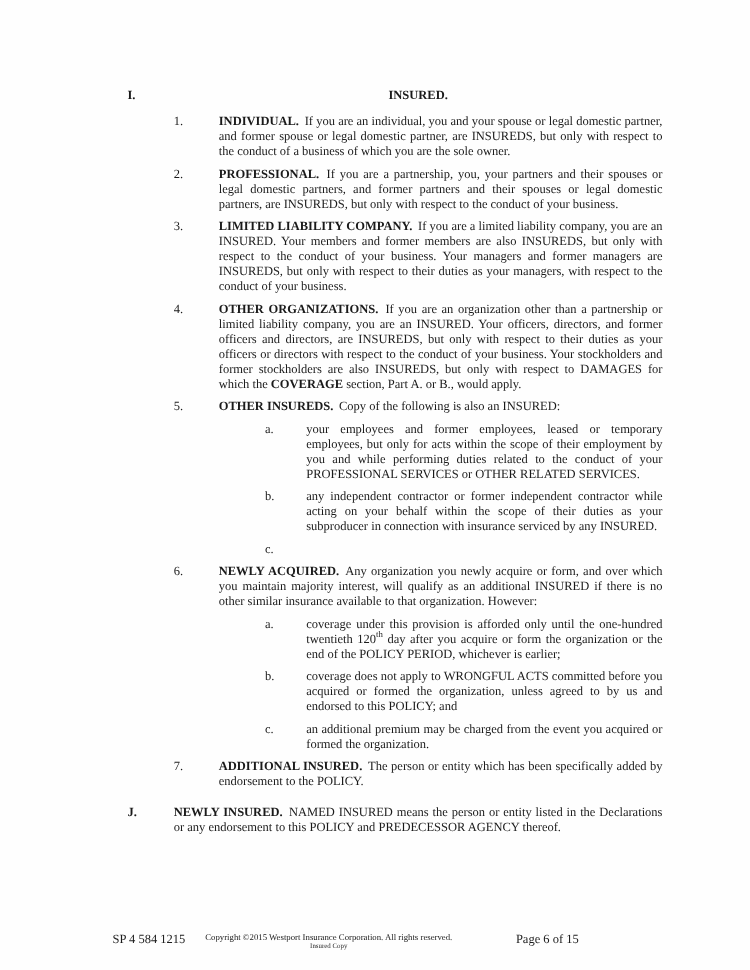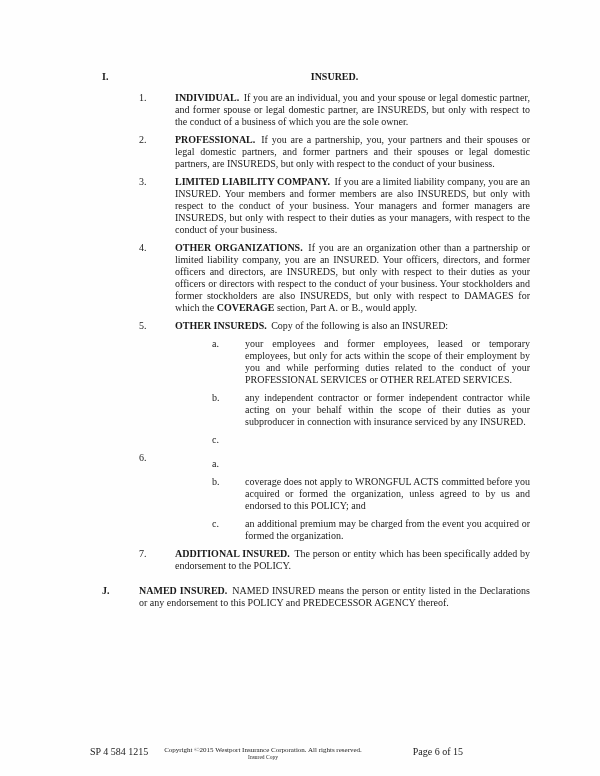--- a/index.html
+++ b/index.html
@@ -94,22 +94,24 @@
             </div>
             <div class="sub">
               <div class="sub-letter">c.</div>
             </div>
           </div>
         </div>
 
         <div class="item">
           <div class="num">6.</div>
           <div class="body">
+            <div><b class="ititle">NEWLY ACQUIRED.</b><span> Any organization you newly acquire or form, and over which you maintain majority interest, will qualify as an additional INSURED if there is no other similar insurance available to that organization.  However:</span></div>
             <div class="sub">
               <div class="sub-letter">a.</div>
+              <div class="sub-body"><span>coverage under this provision is afforded only until the one-hundred twentieth 120</span><sup>th</sup><span> day after you acquire or form the organization or the end of the POLICY PERIOD, whichever is earlier;</span></div>
             </div>
             <div class="sub">
               <div class="sub-letter">b.</div>
               <div class="sub-body">coverage does not apply to WRONGFUL ACTS committed before you acquired or formed the organization, unless agreed to by us and endorsed to this POLICY; and</div>
             </div>
             <div class="sub">
               <div class="sub-letter">c.</div>
               <div class="sub-body">an additional premium may be charged from the event you acquired or formed the organization.</div>
             </div>
           </div>
@@ -118,21 +120,21 @@
         <div class="item">
           <div class="num">7.</div>
           <div class="body"><b class="ititle">ADDITIONAL INSURED.</b><span> The person or entity which has been specifically added by endorsement to the POLICY.</span></div>
         </div>
       </div>
     </div>
 
     <div class="section sec-j">
       <div class="sec-label">J.</div>
       <div class="sec-content">
-        <div class="body"><b class="ititle">NAMED INSURED.</b><span> NAMED INSURED means the person or entity listed in the Declarations or any endorsement to this POLICY and PREDECESSOR AGENCY thereof.</span></div>
+        <div class="body"><b class="ititle">NEWLY INSURED.</b><span> NAMED INSURED means the person or entity listed in the Declarations or any endorsement to this POLICY and PREDECESSOR AGENCY thereof.</span></div>
       </div>
     </div>
 
   </div>
 
   <div class="footer">
     <div class="footer-left">SP 4 584 1215</div>
     <div class="footer-center">
       <div>Copyright ©2015 Westport Insurance Corporation.  All rights reserved.</div>
       <div class="footer-watermark">Insured Copy</div>

